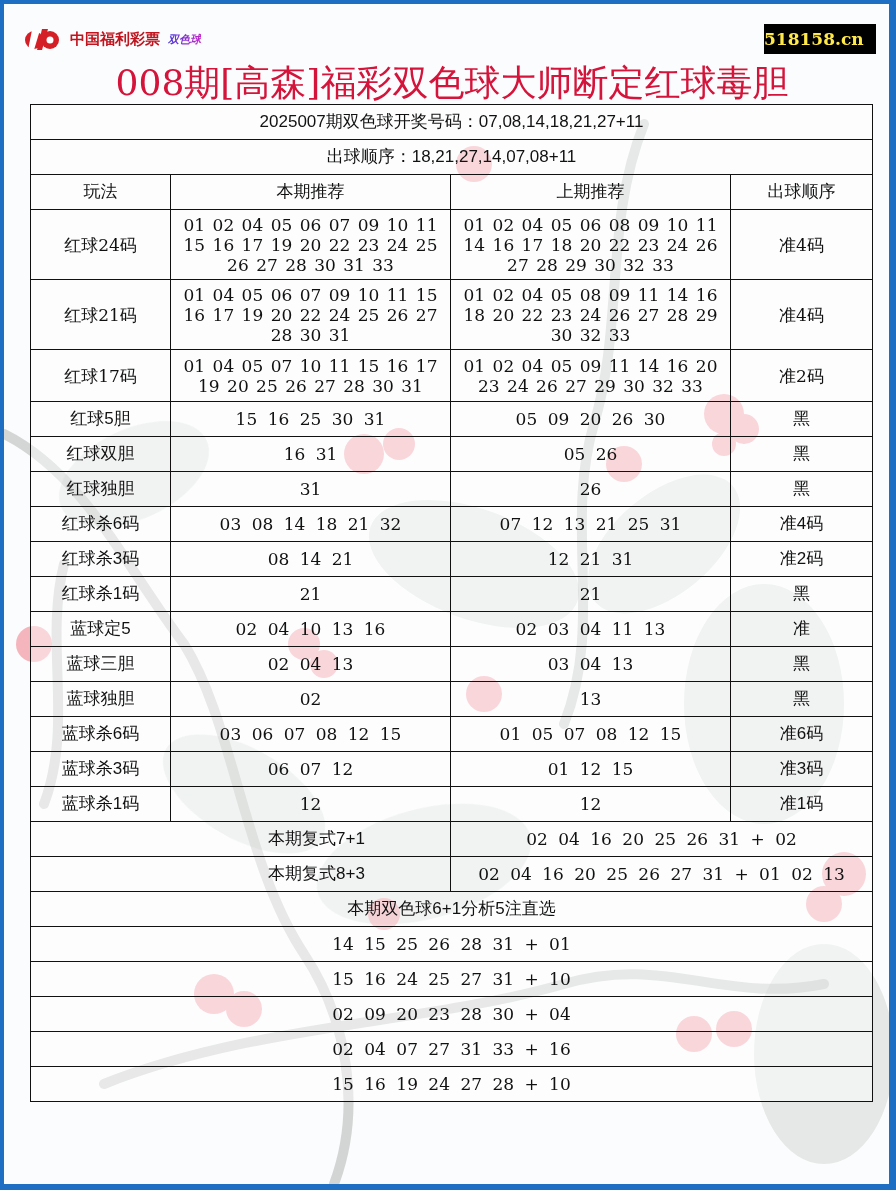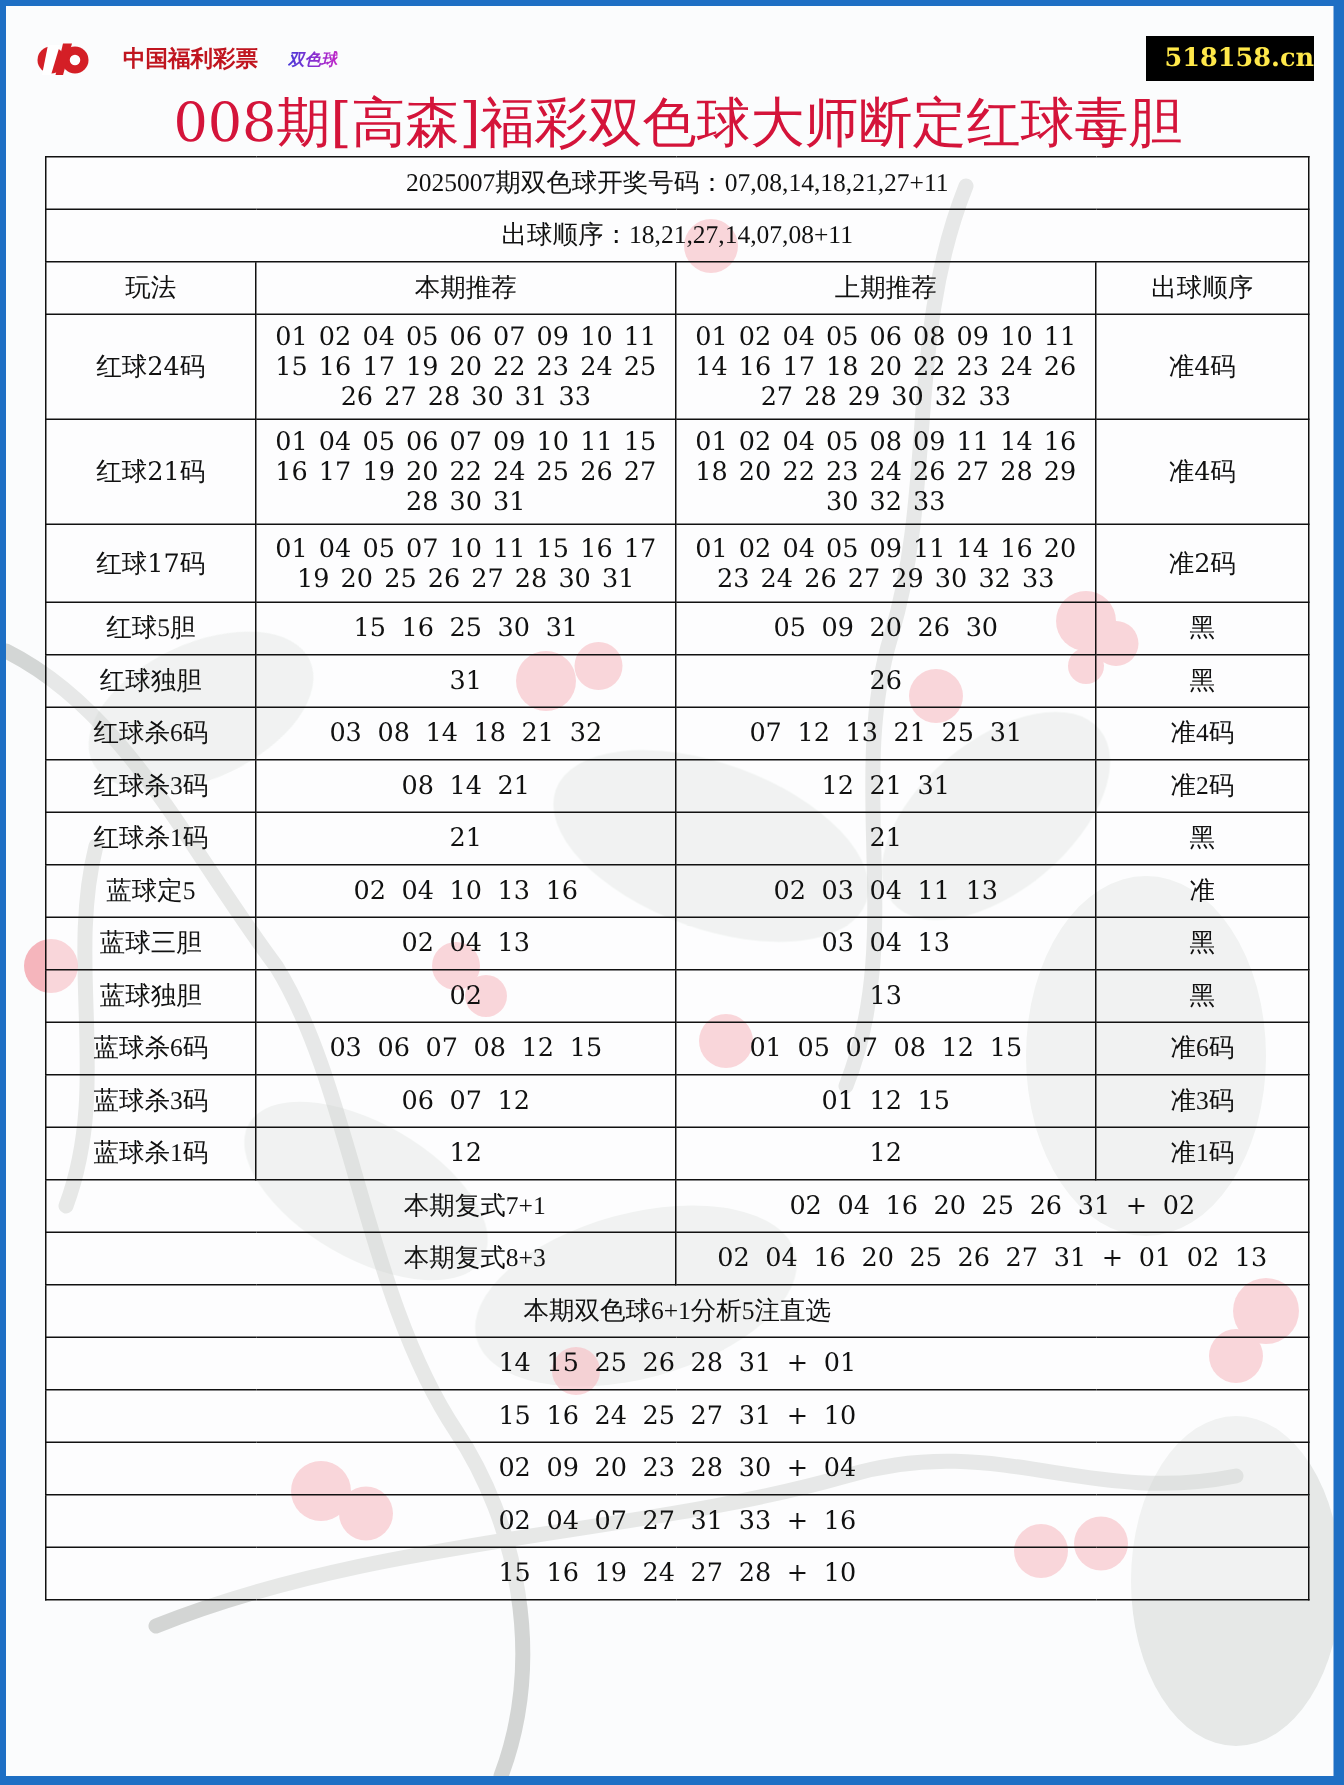--- a/index.html
+++ b/index.html
@@ -9,49 +9,49 @@
     font-family: "DejaVu Serif", "Liberation Serif", serif;
   }
   .frame {
     position: absolute; left: 4px; top: 4px; width: 885px; height: 1180px;
     background: #fbfcfd;
     overflow: hidden;
   }
   .bg-art { position: absolute; left: 0; top: 0; width: 885px; height: 1180px; pointer-events: none; }
   .logo {
     position: absolute; left: 18px; top: 22px; height: 26px;
-    display: flex; align-items: center; gap: 20px;
+    display: flex; align-items: center; gap: 8px;
   }
   .logo-mark { width: 40px; height: 26px; }
   .logo-text { font-family: "DejaVu Sans", sans-serif; font-weight: bold; font-size: 15px; color: #c0151f; letter-spacing: 0px; }
   .logo-text2 { font-family: "DejaVu Sans", sans-serif; font-weight: bold; font-style: italic; font-size: 11px;
     background: linear-gradient(90deg, #4a3ad8, #c026c8); -webkit-background-clip: text; background-clip: text; color: transparent; }
   .site-badge {
     position: absolute; left: 760px; top: 20px; width: 112px; height: 30px;
     background: #000; color: #ffe84a; font-family: "DejaVu Serif", serif; font-weight: bold;
-    font-size: 17px; line-height: 30px; text-align: right;
+    font-size: 17px; line-height: 30px; text-align: left;
   }
   .title {
     position: absolute; left: 0; top: 56px; width: 896px; text-align: center;
     color: #d4143a; font-size: 36px; line-height: 46px; font-family: "DejaVu Serif", "Liberation Serif", serif;
     letter-spacing: 0px;
   }
   table.main {
     position: absolute; left: 26px; top: 100px; width: 842px;
     border-collapse: collapse; table-layout: fixed;
   }
   table.main td {
     border: 1.5px solid #111; padding: 0; text-align: center; vertical-align: middle;
     font-size: 17px; color: #111; height: 34px; line-height: 20px;
     background: rgba(255,255,255,0.45);
   }
   td.nums { text-align: left; font-size: 17px; line-height: 22.5px; padding: 0 0 0 2px; word-spacing: 2px; }
   td.num { word-spacing: 5px; }
   td.label { text-align: left; padding-left: 12px !important; }
-  .cn { font-family: Liberation Serif, serif; font-size: 16px; }
+  .cn { font-family: Liberation Sans, sans-serif; font-size: 16px; }
 </style>
 </head>
 <body>
 
 <div class="frame">
   <svg class="bg-art" viewBox="0 0 885 1180">
     <g opacity="0.35" fill="none" stroke="#8a8f8a" stroke-width="10" stroke-linecap="round">
       <path d="M0 430 C80 470 120 560 180 640 C230 720 240 860 300 950 C340 1010 360 1100 330 1180"></path>
       <path d="M640 120 C600 220 620 320 590 420 C560 520 600 620 560 720"></path>
       <path d="M100 1080 C250 1020 420 1020 560 980 C660 950 720 1000 820 980"></path>
@@ -143,20 +143,26 @@
         <td class="nums">01 02 04 05 09 11 14 16 20 23 24 26 27 29 30 32 33</td>
         <td>准2码</td>
       </tr>
       <tr>
         <td class="cn">红球5胆</td>
         <td class="num">15 16 25 30 31</td>
         <td class="num">05 09 20 26 30</td>
         <td class="cn">黑</td>
       </tr>
       <tr>
+        <td class="cn">红球双胆</td>
+        <td class="num">16 31</td>
+        <td class="num">05 26</td>
+        <td class="cn">黑</td>
+      </tr>
+      <tr>
         <td class="cn">红球独胆</td>
         <td class="num">31</td>
         <td class="num">26</td>
         <td class="cn">黑</td>
       </tr>
       <tr>
         <td class="cn">红球杀6码</td>
         <td class="num">03 08 14 18 21 32</td>
         <td class="num">07 12 13 21 25 31</td>
         <td class="cn">准4码</td>

